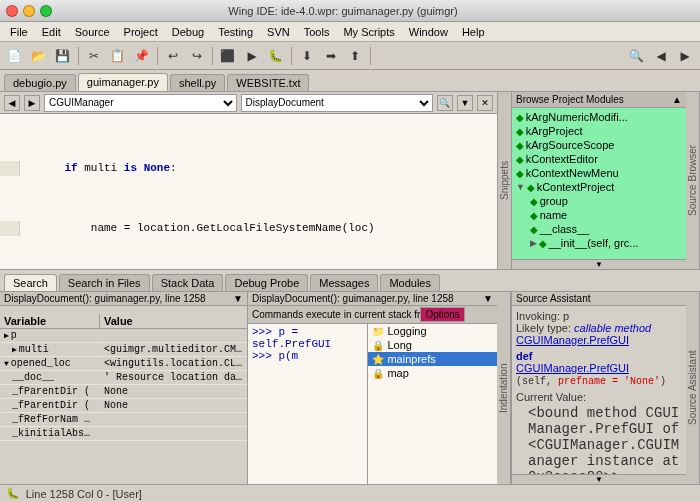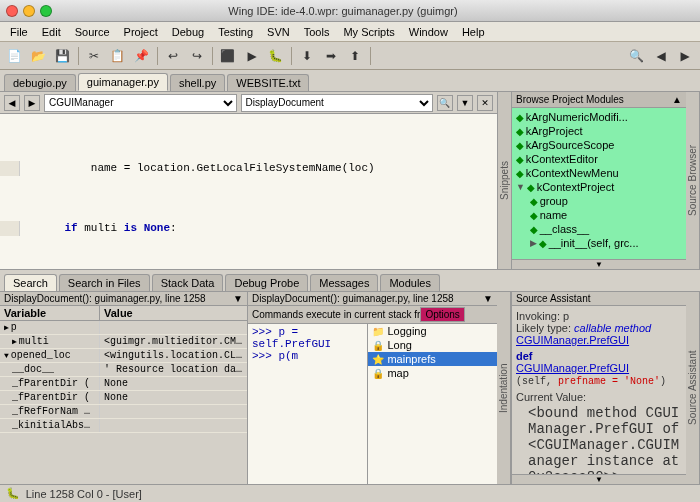--- a/index.html
+++ b/index.html
@@ -237,20 +237,21 @@
       border-bottom: 1px solid #999;
       display: flex;
       align-items: center;
       justify-content: space-between;
     }
     .var-table {
       flex: 1;
       overflow: hidden;
       font-size: 11px;
       font-family: 'Courier New', monospace;
+      margin-top: 8px;
     }
     .var-header {
       display: flex;
       background: #d4d0c8;
       border-bottom: 1px solid #999;
     }
     .var-col-name { width: 100px; padding: 1px 4px; border-right: 1px solid #999; font-weight: bold; font-family: Arial; }
     .var-col-val { padding: 1px 4px; font-weight: bold; font-family: Arial; }
     .var-row {
       display: flex;
@@ -510,27 +511,27 @@
             <div class="nav-btn">▼</div>
             <div class="nav-btn">✕</div>
           </div>
 
           <div class="editor-code">
             <div class="code-content">
 
               <div class="code-line">
                 <div class="line-gutter"></div>
                 <div class="line-marker"></div>
-                <div class="code-text">        name = location.GetLocalFileSystemName(loc)</div>
+                <div class="code-text">    <span class="kw">if</span> multi <span class="kw">is</span> <span class="kw">None</span>:</div>
               </div>
 
               <div class="code-line">
                 <div class="line-gutter"></div>
                 <div class="line-marker"></div>
-                <div class="code-text">    <span class="kw">if</span> multi <span class="kw">is</span> <span class="kw">None</span>:</div>
+                <div class="code-text">        name = location.GetLocalFileSystemName(loc)</div>
               </div>
 
               
 
               
 
               
 
               
 

